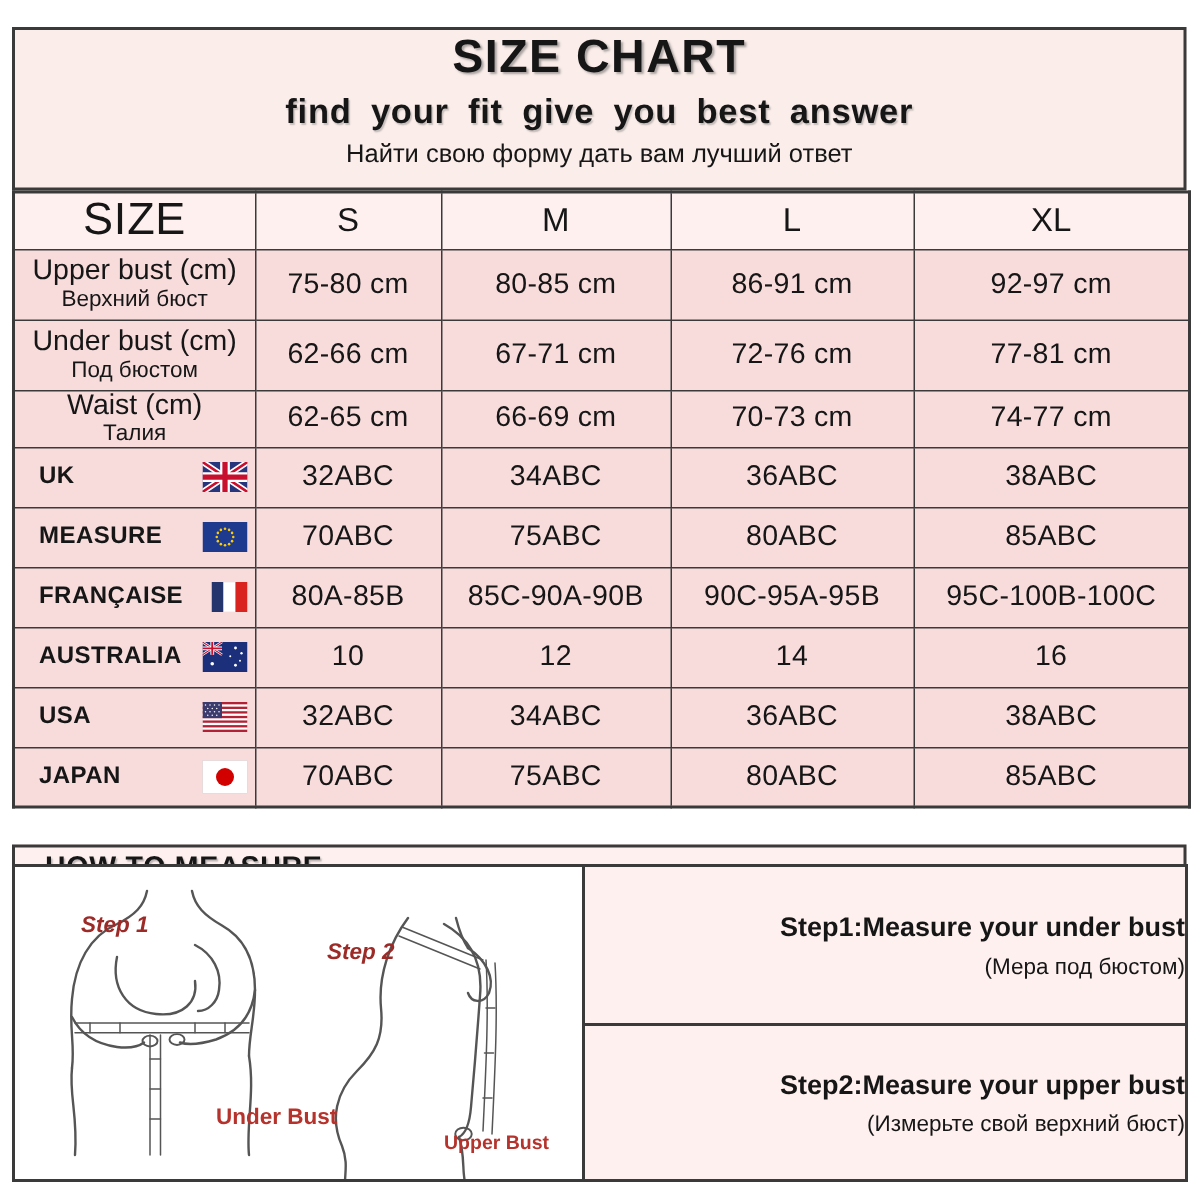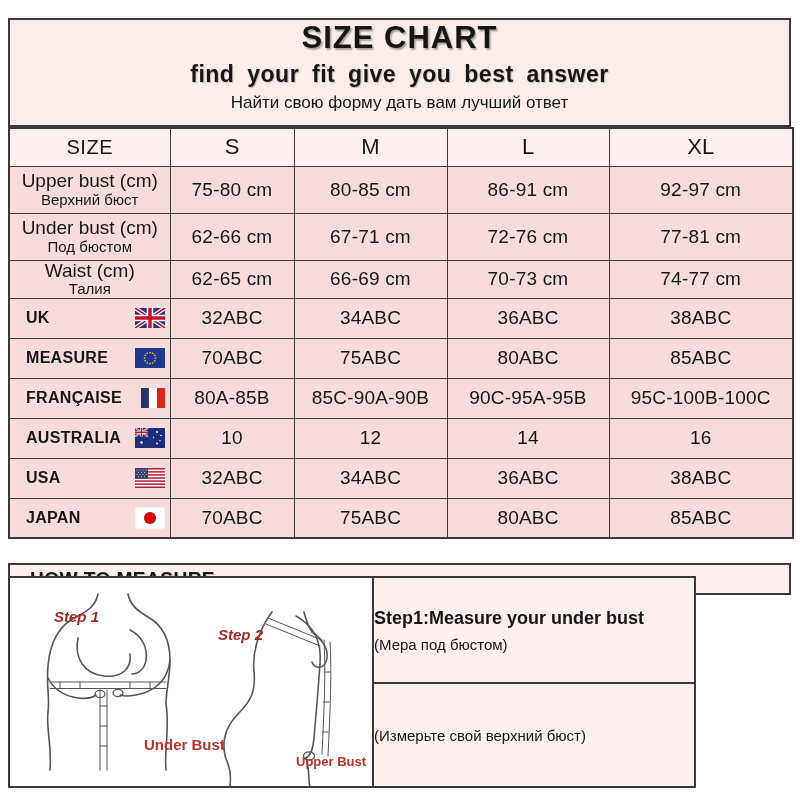--- a/index.html
+++ b/index.html
@@ -35,21 +35,21 @@
   #size-table {
     position: absolute; left: 8px; top: 127px; width: 784px;
     border-collapse: collapse; table-layout: fixed;
     border: 2px solid #3a3a3a;
   }
   #size-table td { border: 1px solid #3a3a3a; text-align: center; vertical-align: middle; }
   tr.hdr-row   { height: 38px; background: #fdf0ee; }
   tr.meas-row  { height: 47px; background: #f8dcdc; }
   tr.waist-row { height: 38px; }
   tr.country-row { height: 40px; background: #f8dcdc; }
-  .size-hdr { font-size: 20px; letter-spacing: .5px; }
+  .size-hdr { font-size: 30px; letter-spacing: .5px; }
   .col-hdr  { font-size: 22px; }
   .lbl-en { font-size: 19px; line-height: 1.08; }
   .lbl-ru { font-size: 15px; line-height: 1.1; }
   .val    { font-size: 19px; letter-spacing: .2px; }
   td.country-label-cell > div {
     display: flex; align-items: center; justify-content: space-between;
     padding: 0 5px 0 16px;
   }
   .country-name { font-size: 16px; font-weight: 700; letter-spacing: .3px; }
   .flag { display: block; }
@@ -72,23 +72,23 @@
   }
   .fig-measure-label {
     position: absolute; color: #b5332c; font-weight: 700;
   }
   #under-bust-label { left: 134px; top: 158px; font-size: 15px; }
   #upper-bust-label { left: 286px; top: 176px; font-size: 13px; }
   #step1-fig-label { left: 44px;  top: 30px; }
   #step2-fig-label { left: 208px; top: 48px; }
 
   .step-box {
-    left: 372px; width: 324px;
+    left: 388px; width: 404px;
     background: #fdf0ee; border: 2px solid #3a3a3a;
-    display: flex; flex-direction: column; align-items: flex-start; justify-content: center;
+    display: flex; flex-direction: column; align-items: flex-end; justify-content: center;
     gap: 7px; text-align: center;
   }
   #step1-box { top: 576px; height: 108px; }
   #step2-box { top: 682px; height: 106px; }
   .step-title { font-size: 18px; font-weight: 700; }
   .step-sub   { font-size: 15px; }
 </style>
 </head>
 <body>
 
@@ -347,14 +347,15 @@
   <span class="fig-measure-label" id="under-bust-label">Under Bust</span>
   <span class="fig-measure-label" id="upper-bust-label">Upper Bust</span>
 </div>
 
 <div class="abs step-box" id="step1-box">
   <div class="step-title">Step1:Measure your under bust</div>
   <div class="step-sub">(Мера под бюстом)</div>
 </div>
 
 <div class="abs step-box" id="step2-box">
+  <div class="step-title">Step2:Measure your upper bust</div>
   <div class="step-sub">(Измерьте свой верхний бюст)</div>
 </div>
 
 </body></html>

